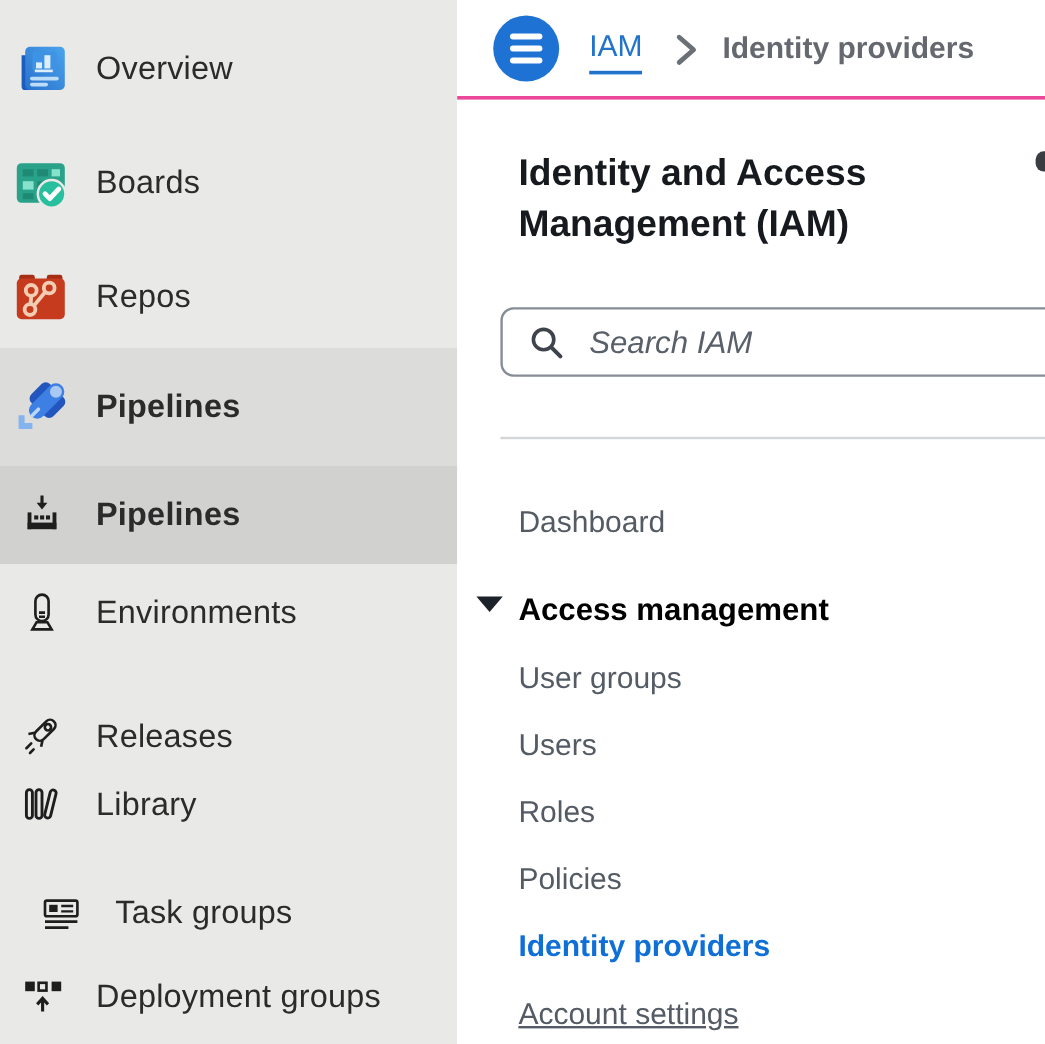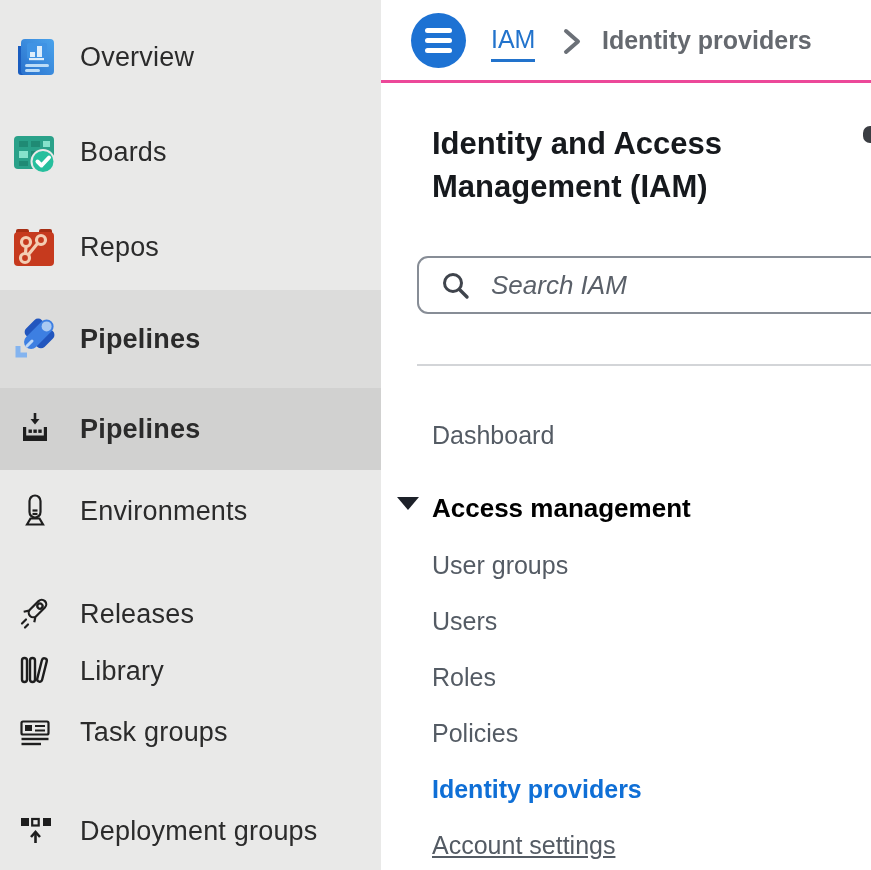--- a/index.html
+++ b/index.html
@@ -20,21 +20,21 @@
   .s-icon{position:absolute;top:50%;transform:translateY(-50%);}
   .s-icon.lg{left:10px;width:48px;height:48px;}
   .s-icon.sm{left:17px;width:36px;height:36px;}
   .s-label{
     position:absolute;left:80px;top:50%;transform:translateY(-50%);
     font-size:27px;color:var(--sidebar-text);letter-spacing:.2px;white-space:nowrap;
   }
   .s-label.bold{font-weight:700;}
   .r0{top:10px;height:94px;} .r1{top:104px;height:95px;} .r2{top:199px;height:95px;}
   .r3{top:290px;height:98px;} .r4{top:388px;height:82px;} .r5{top:470px;height:81px;}
-  .r6{top:574px;height:80px;} .r7{top:631px;height:80px;} .r8{top:692px;height:80px;}
+  .r6{top:574px;height:80px;} .r7{top:631px;height:80px;} .r8{top:721px;height:80px;margin-left:16px;}
   .r9{top:791px;height:79px;text-align:center;}
 
   
   .main{position:absolute;left:381px;top:0;width:490px;height:870px;background:#fff;}
   .topbar{position:absolute;top:0;left:0;width:100%;height:80px;border-bottom:3px solid #ec4899;background:#fff;}
   .menu-btn{
     position:absolute;left:30px;top:13px;width:55px;height:55px;border-radius:50%;
     background:var(--accent-blue);display:flex;flex-direction:column;justify-content:center;align-items:center;gap:5px;cursor:pointer;
   }
   .menu-bar{width:27px;height:5px;background:#fff;border-radius:2.5px;}

